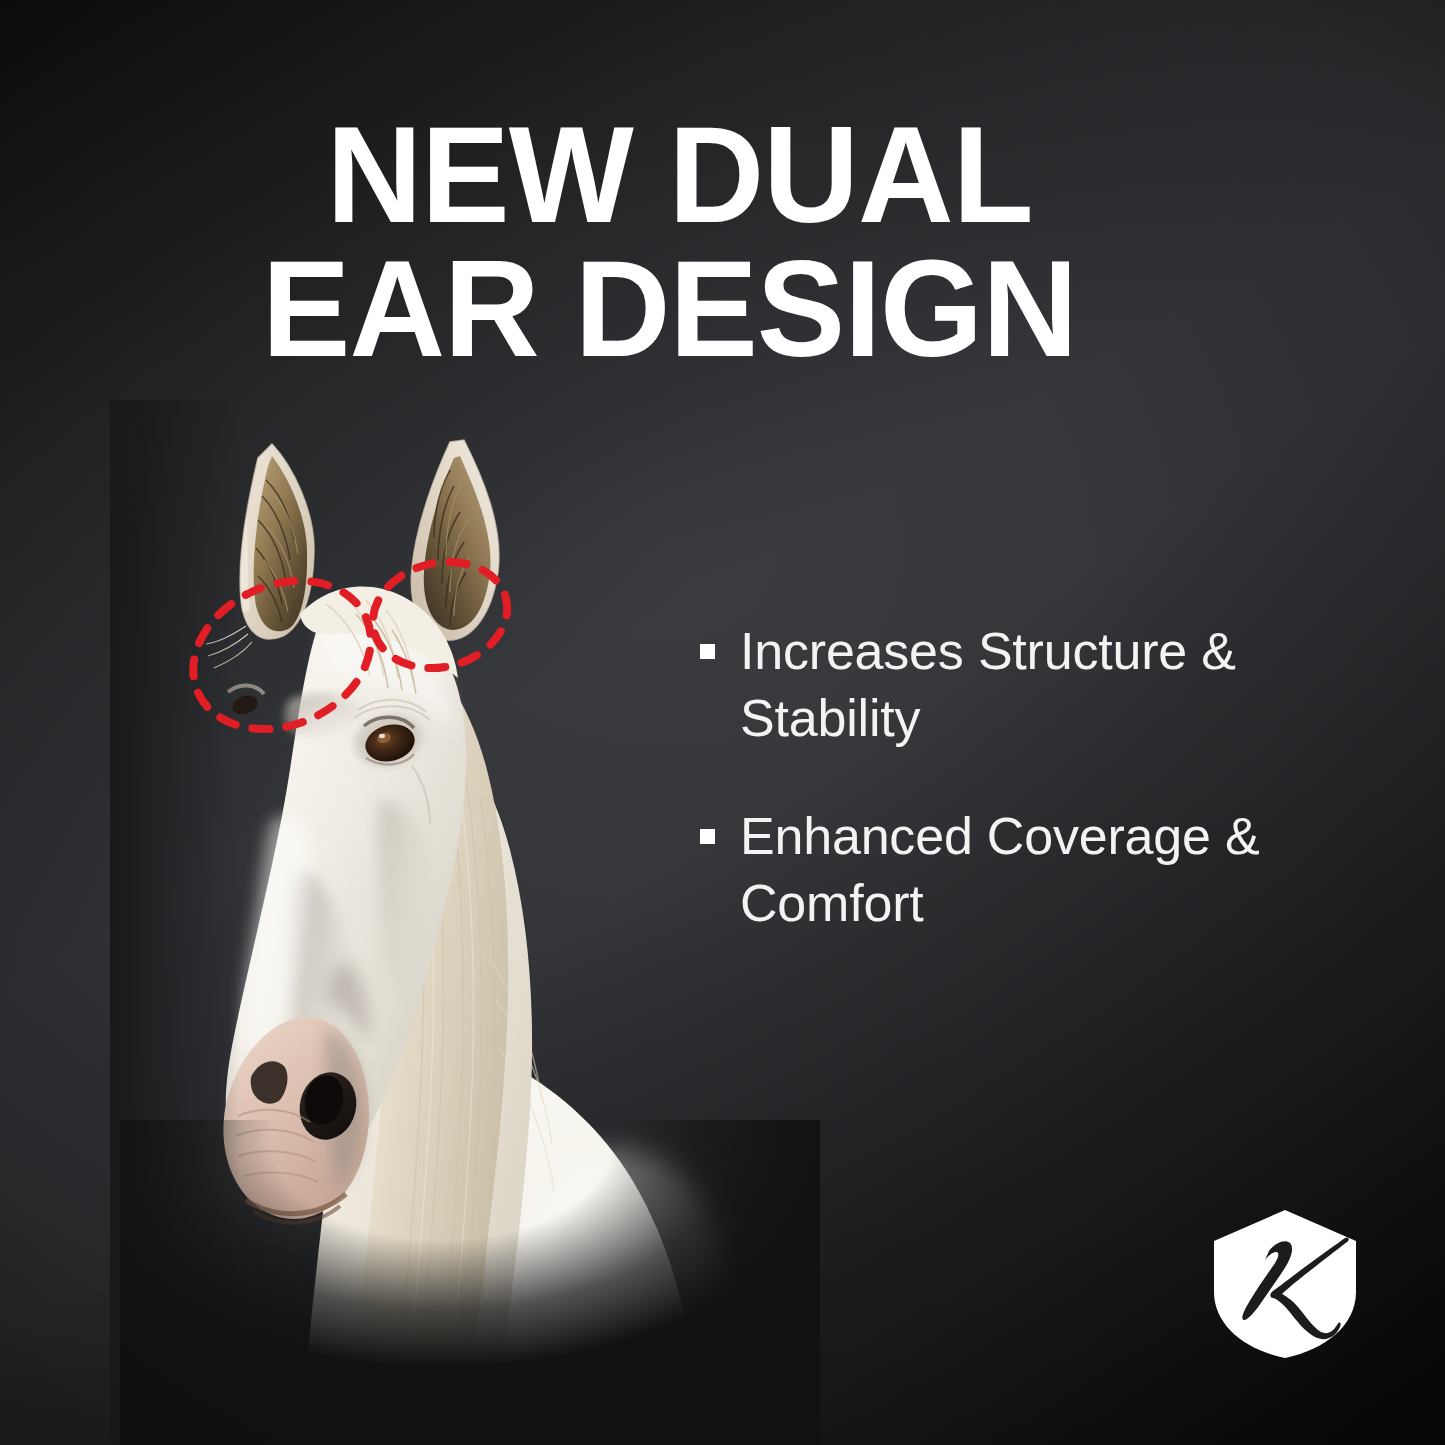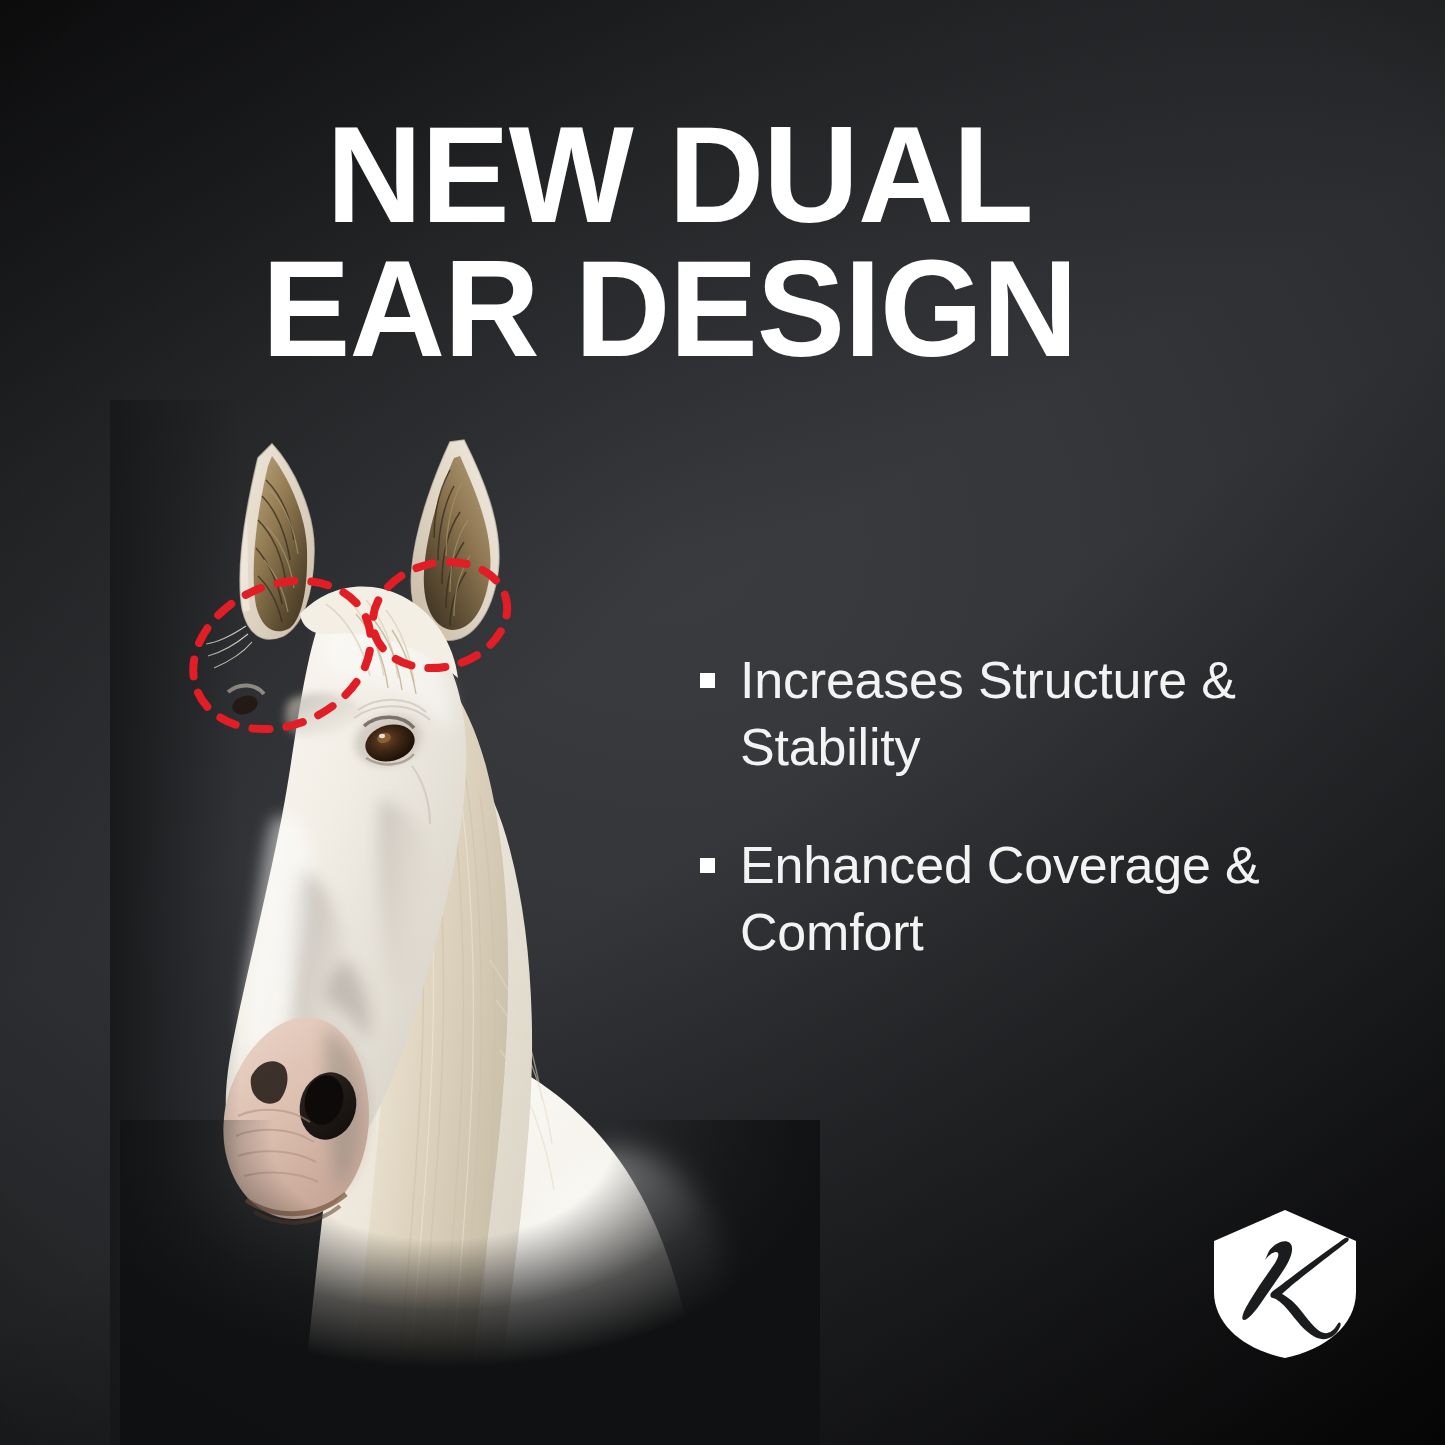--- a/index.html
+++ b/index.html
@@ -67,21 +67,20 @@
   }
   .bullet {
     position: relative;
     display: block;
     padding-left: 42px;
     color: #f3f3f3;
     font-size: 52px;
     line-height: 1.28;
     font-weight: 400;
     letter-spacing: -0.2px;
-    margin-top: 29px;
   }
   .bullet + .bullet { margin-top: 52px; }
   .bullet .marker {
     position: absolute;
     left: 2px;
     top: 26px;
     width: 15px;
     height: 15px;
     background: #ffffff;
   }

